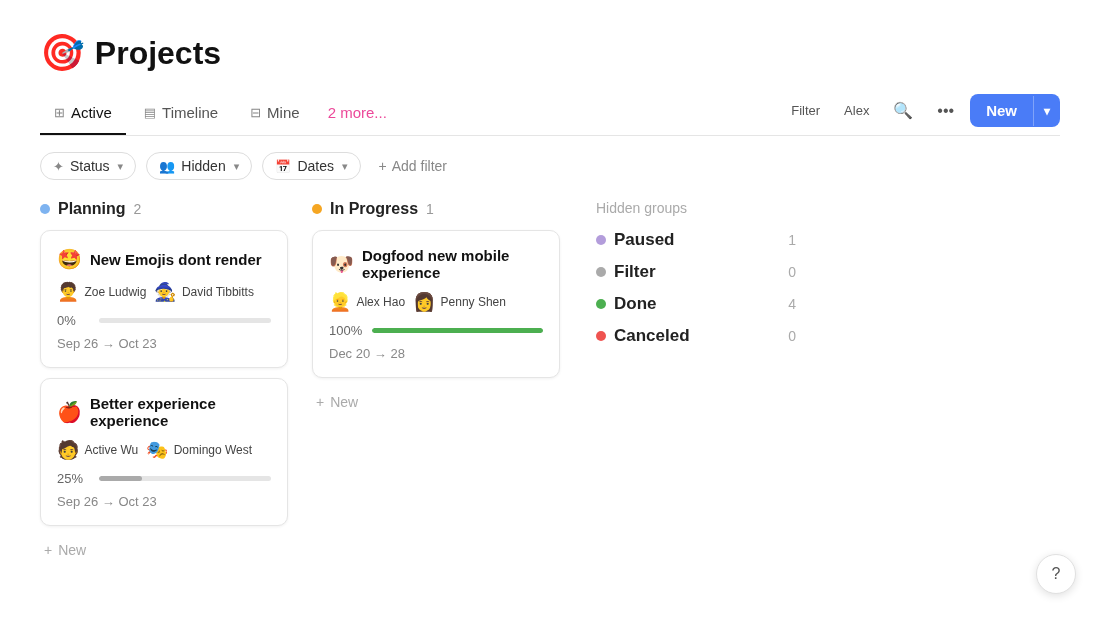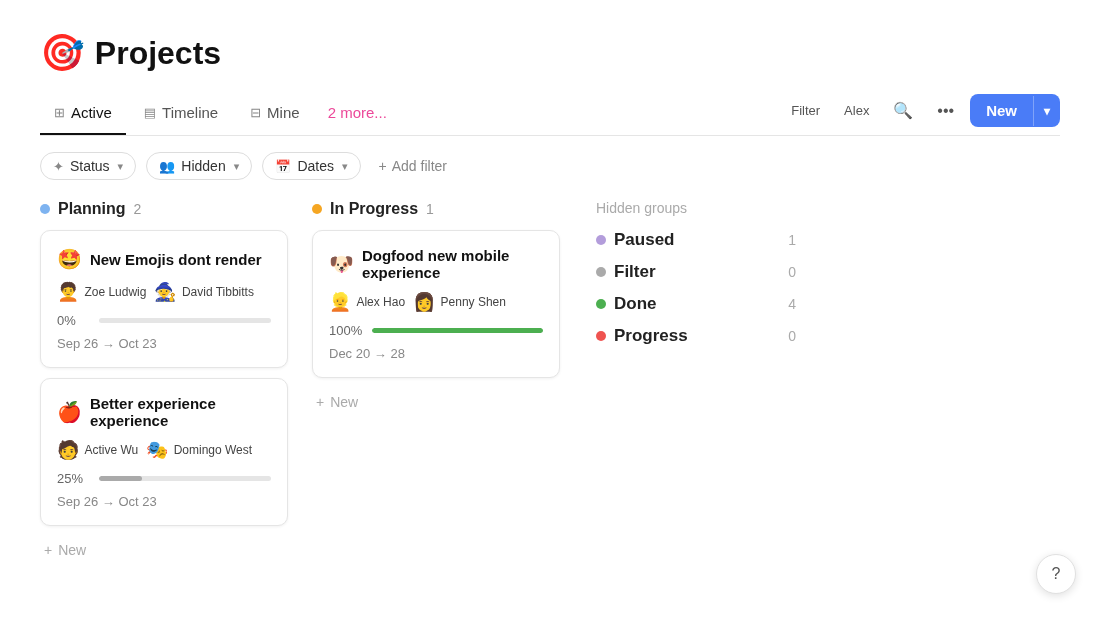--- a/index.html
+++ b/index.html
@@ -492,21 +492,21 @@
       </div>
 
       <div class="hg-item">
         <div class="hg-dot" style="background:#4caf50;"></div>
         <span class="hg-label">Done</span>
         <span class="hg-count">4</span>
       </div>
 
       <div class="hg-item">
         <div class="hg-dot" style="background:#ef5350;"></div>
-        <span class="hg-label">Progress</span>
+        <span class="hg-label">Canceled</span>
         <span class="hg-count">0</span>
       </div>
     </div>
 
   </div>
 </div>
 
 <div class="help-btn">?</div>
 
 </body></html>

